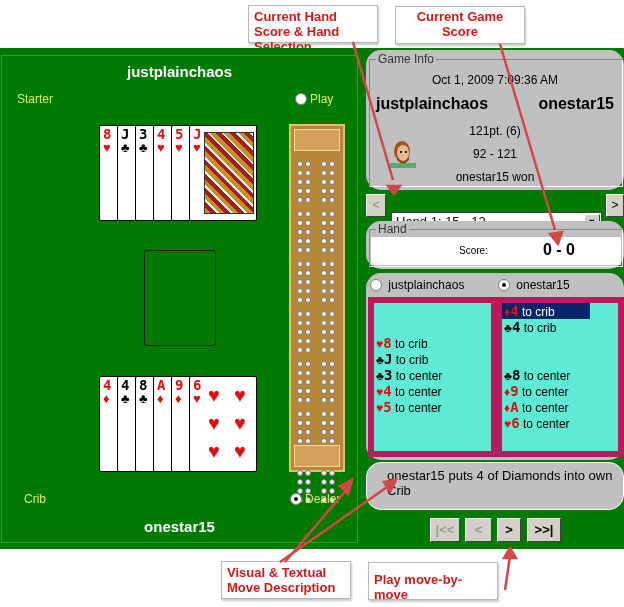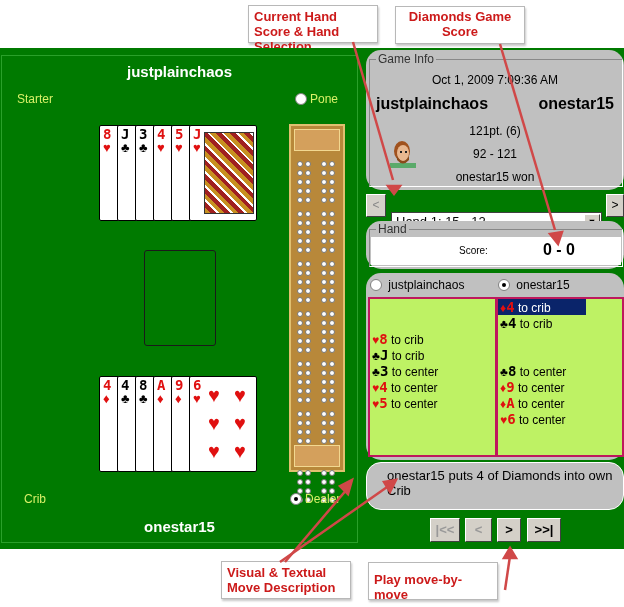--- a/index.html
+++ b/index.html
@@ -33,42 +33,42 @@
   .board .end { position: absolute; left: 3px; width: 46px; height: 22px; background: #d4a05c; border: 1px solid #f2d890; }
   .holes { position: absolute; left: 5px; top: 28px; width: 44px; }
   .hole { display: inline-block; width: 6px; height: 6px; border-radius: 50%; background: #fff; border: 1px solid #777; margin: 1px 1px; }
 
   
   .rp { position: absolute; background: #c0c0c0; border-radius: 15px; }
   fieldset.grp { position: absolute; border: 1px solid #fff; border-top-color: #888; border-left-color: #888; padding: 0; }
   .legend { position: absolute; left: 6px; top: -8px; background: #c0c0c0; font-size: 12px; color: #333; padding: 0 2px; }
   .ctext { position: absolute; width: 100%; text-align: center; font-size: 12px; color: #000; }
   .btn { position: absolute; background: #d4d0c8; border: 1px solid; border-color: #fff #404040 #404040 #fff; font-size: 12px; text-align: center; }
-  .list { position: absolute; background: #bef264; border: 2px solid #be185d; font-size: 12px; }
+  .list { position: absolute; background: #5eead4; border: 6px solid #be185d; font-size: 12px; }
   .li { height: 16px; line-height: 16px; white-space: nowrap; padding-left: 2px; }
   .li .s { font-size: 12px; }
   .li .r { font-weight: bold; font-size: 14px; font-family: "DejaVu Sans Mono", monospace; }
   .li.sel { background: #0a246a; color: #fff; width: 88px; }
   .navbtn { position: absolute; top: 518px; height: 24px; background: #d4d0c8; border: 1px solid; border-color: #fff #404040 #404040 #fff; font-size: 13px; font-weight: bold; text-align: center; line-height: 22px; }
   svg.arrows { position: absolute; left: 0; top: 0; pointer-events: none; }
 </style>
 </head>
 <body>
 
 <div class="callout" style="left:248px;top:5px;width:130px;height:38px;">Current Hand Score &amp; Hand Selection</div>
-<div class="callout" style="left:395px;top:6px;width:130px;height:38px;text-align:center;padding-top:2px;">Diamonds Game Score</div>
+<div class="callout" style="left:395px;top:6px;width:130px;height:38px;text-align:center;padding-top:2px;">Current Game Score</div>
 <div class="callout" style="left:221px;top:561px;width:130px;height:38px;">Visual &amp; Textual Move Description</div>
 <div class="callout" style="left:368px;top:562px;width:130px;height:38px;padding-top:9px;">Play move-by-move</div>
 
 <div class="app-bg"></div>
 
 <div class="table-panel">
   <div class="player-name" style="top:7px;">justplainchaos</div>
   <div class="yl" style="left:15px;top:36px;">Starter</div>
-  <div class="yl" style="left:293px;top:36px;"><span class="radio"></span><span>Pone</span></div>
+  <div class="yl" style="left:293px;top:36px;"><span class="radio"></span><span>Play</span></div>
 
   <div class="hand" id="top-hand" style="left:97px;top:69px;width:164px;">
       <div class="card" style="left: 0px; z-index: 0;">
         <span class="rank red">8</span>
         <span class="suit red">♥</span>
       </div>
       <div class="card" style="left: 18px; z-index: 1;">
         <span class="rank blk">J</span>
         <span class="suit blk">♣</span>
       </div>

